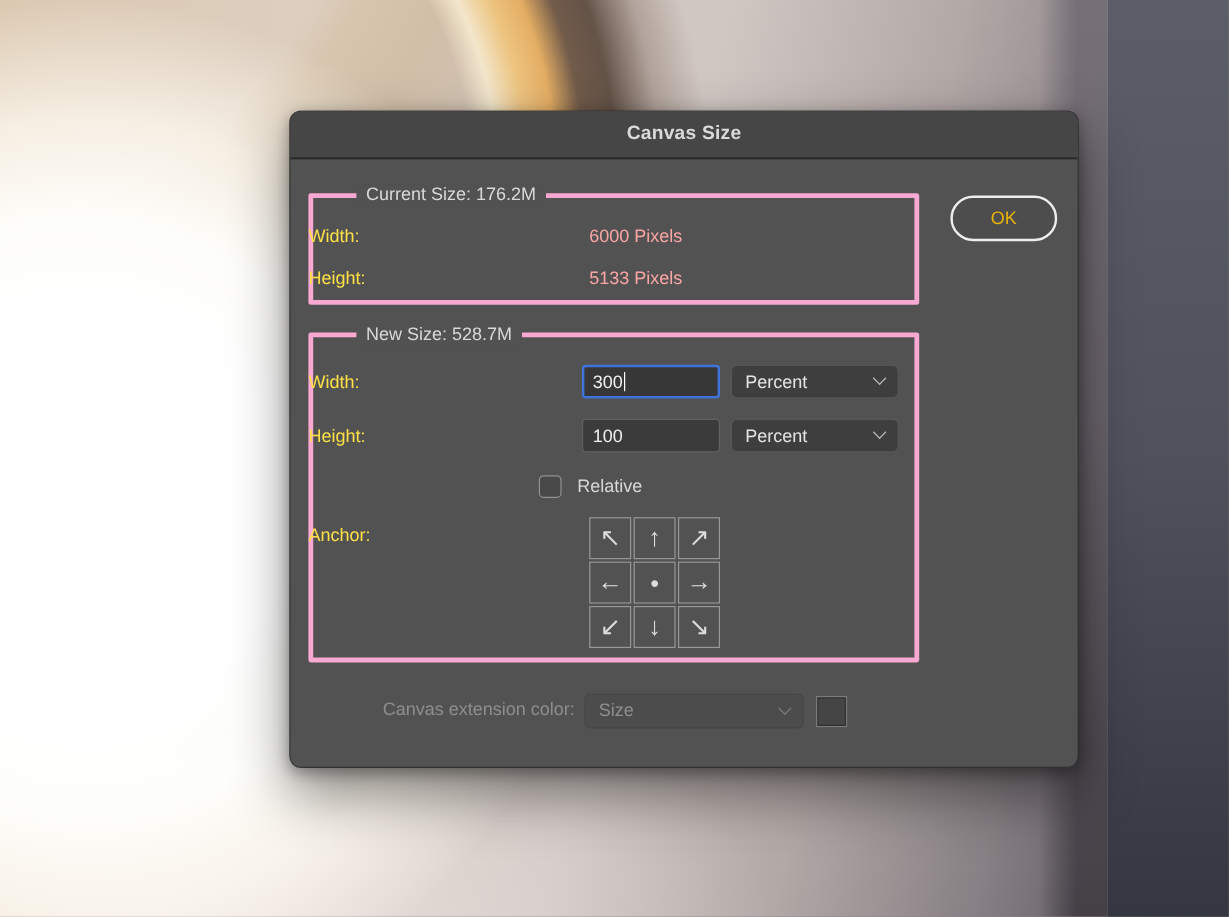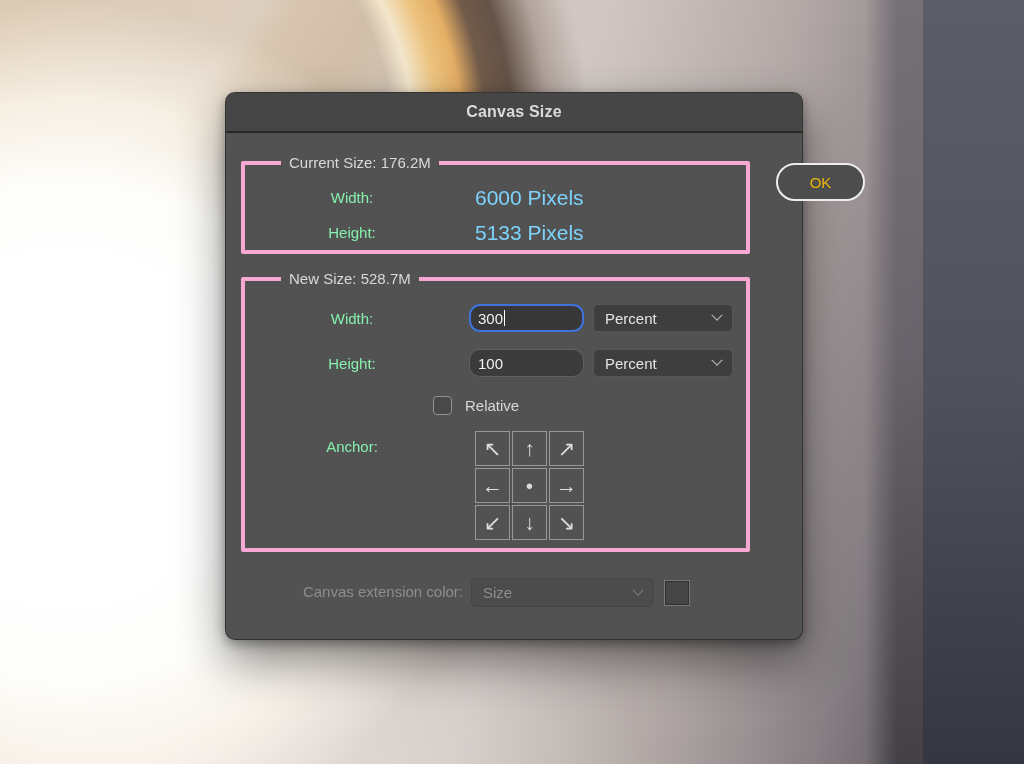--- a/index.html
+++ b/index.html
@@ -17,42 +17,42 @@
   }
   .band-mid { position:absolute; top:0; bottom:0; left:866px; width:57px;
     background:linear-gradient(to bottom, rgba(116,110,118,0.95), rgba(104,98,106,0.95) 45%, rgba(66,62,68,0.95));
     -webkit-mask-image:linear-gradient(to right, transparent, #000 55%); mask-image:linear-gradient(to right, transparent, #000 55%);
   }
   .band-dark { position:absolute; top:0; bottom:0; left:923px; right:0;
     background:linear-gradient(to bottom, #5b5e68, #4f525d 50%, #343741);
   }
 
   
-  .dialog { position:absolute; left:225px; top:92px; width:578px; height:548px;
+  .dialog { position:absolute; left:241px; top:92px; width:658px; height:548px;
     background:#525252; border-radius:10px; border:1px solid rgba(25,25,25,0.55);
     box-shadow:0 22px 48px rgba(0,0,0,0.45), 0 4px 12px rgba(0,0,0,0.35);
   }
   .titlebar { position:absolute; left:0; top:0; right:0; height:40px; background:#464646;
     border-radius:9px 9px 0 0; border-bottom:2px solid #272727;
     display:flex; align-items:center; justify-content:center;
   }
   .titlebar .title { font-size:16px; font-weight:bold; color:#dadada; letter-spacing:0.2px; }
 
   .groupbox { position:absolute; border:4px solid #f9a8d4; border-radius:2px; }
   .gb-current { left:15px; top:68px; width:509px; height:93px; }
   .gb-new     { left:15px; top:184px; width:509px; height:275px; }
   .legend { position:absolute; top:-11px; left:36px; background:#525252; padding:0 8px;
     font-size:15px; color:#d9d9d9; white-space:nowrap; }
 
-  .lbl { position:absolute; left:15px; width:222px; text-align:center;
-    font-size:15px; color:#86efac; line-height:20px; }
-  .val { position:absolute; font-size:21px; color:#7dd3fc; line-height:20px;text-align:right; }
+  .lbl { position:absolute; left:15px; width:222px; text-align:left;
+    font-size:15px; color:#fde047; line-height:20px; }
+  .val { position:absolute; font-size:15px; color:#fca5a5; line-height:20px;text-align:right; }
 
   .field { position:absolute; height:28px; background:#3b3b3b; border:1px solid #616161;
-    border-radius:11px; color:#f0f0f0; font-size:15px; display:flex; align-items:center;
+    border-radius:3px; color:#f0f0f0; font-size:15px; display:flex; align-items:center;
     padding:0 8px; }
   .field.focused { border:2px solid #3f73dc; padding:0 7px; background:#373737; }
   .caret { display:inline-block; width:1px; height:16px; background:#ffffff; margin-left:1px; }
 
   .select { position:absolute; height:28px; background:#3e3e3e; border:1px solid #565656;
     border-radius:5px; color:#e4e4e4; font-size:15px; display:flex; align-items:center;
     justify-content:space-between; padding:0 11px; }
   .chev { width:8px; height:8px; border-right:1.6px solid #bdbdbd; border-bottom:1.6px solid #bdbdbd;
     transform:rotate(45deg) translate(-2px,-2px); flex:none; }
 

